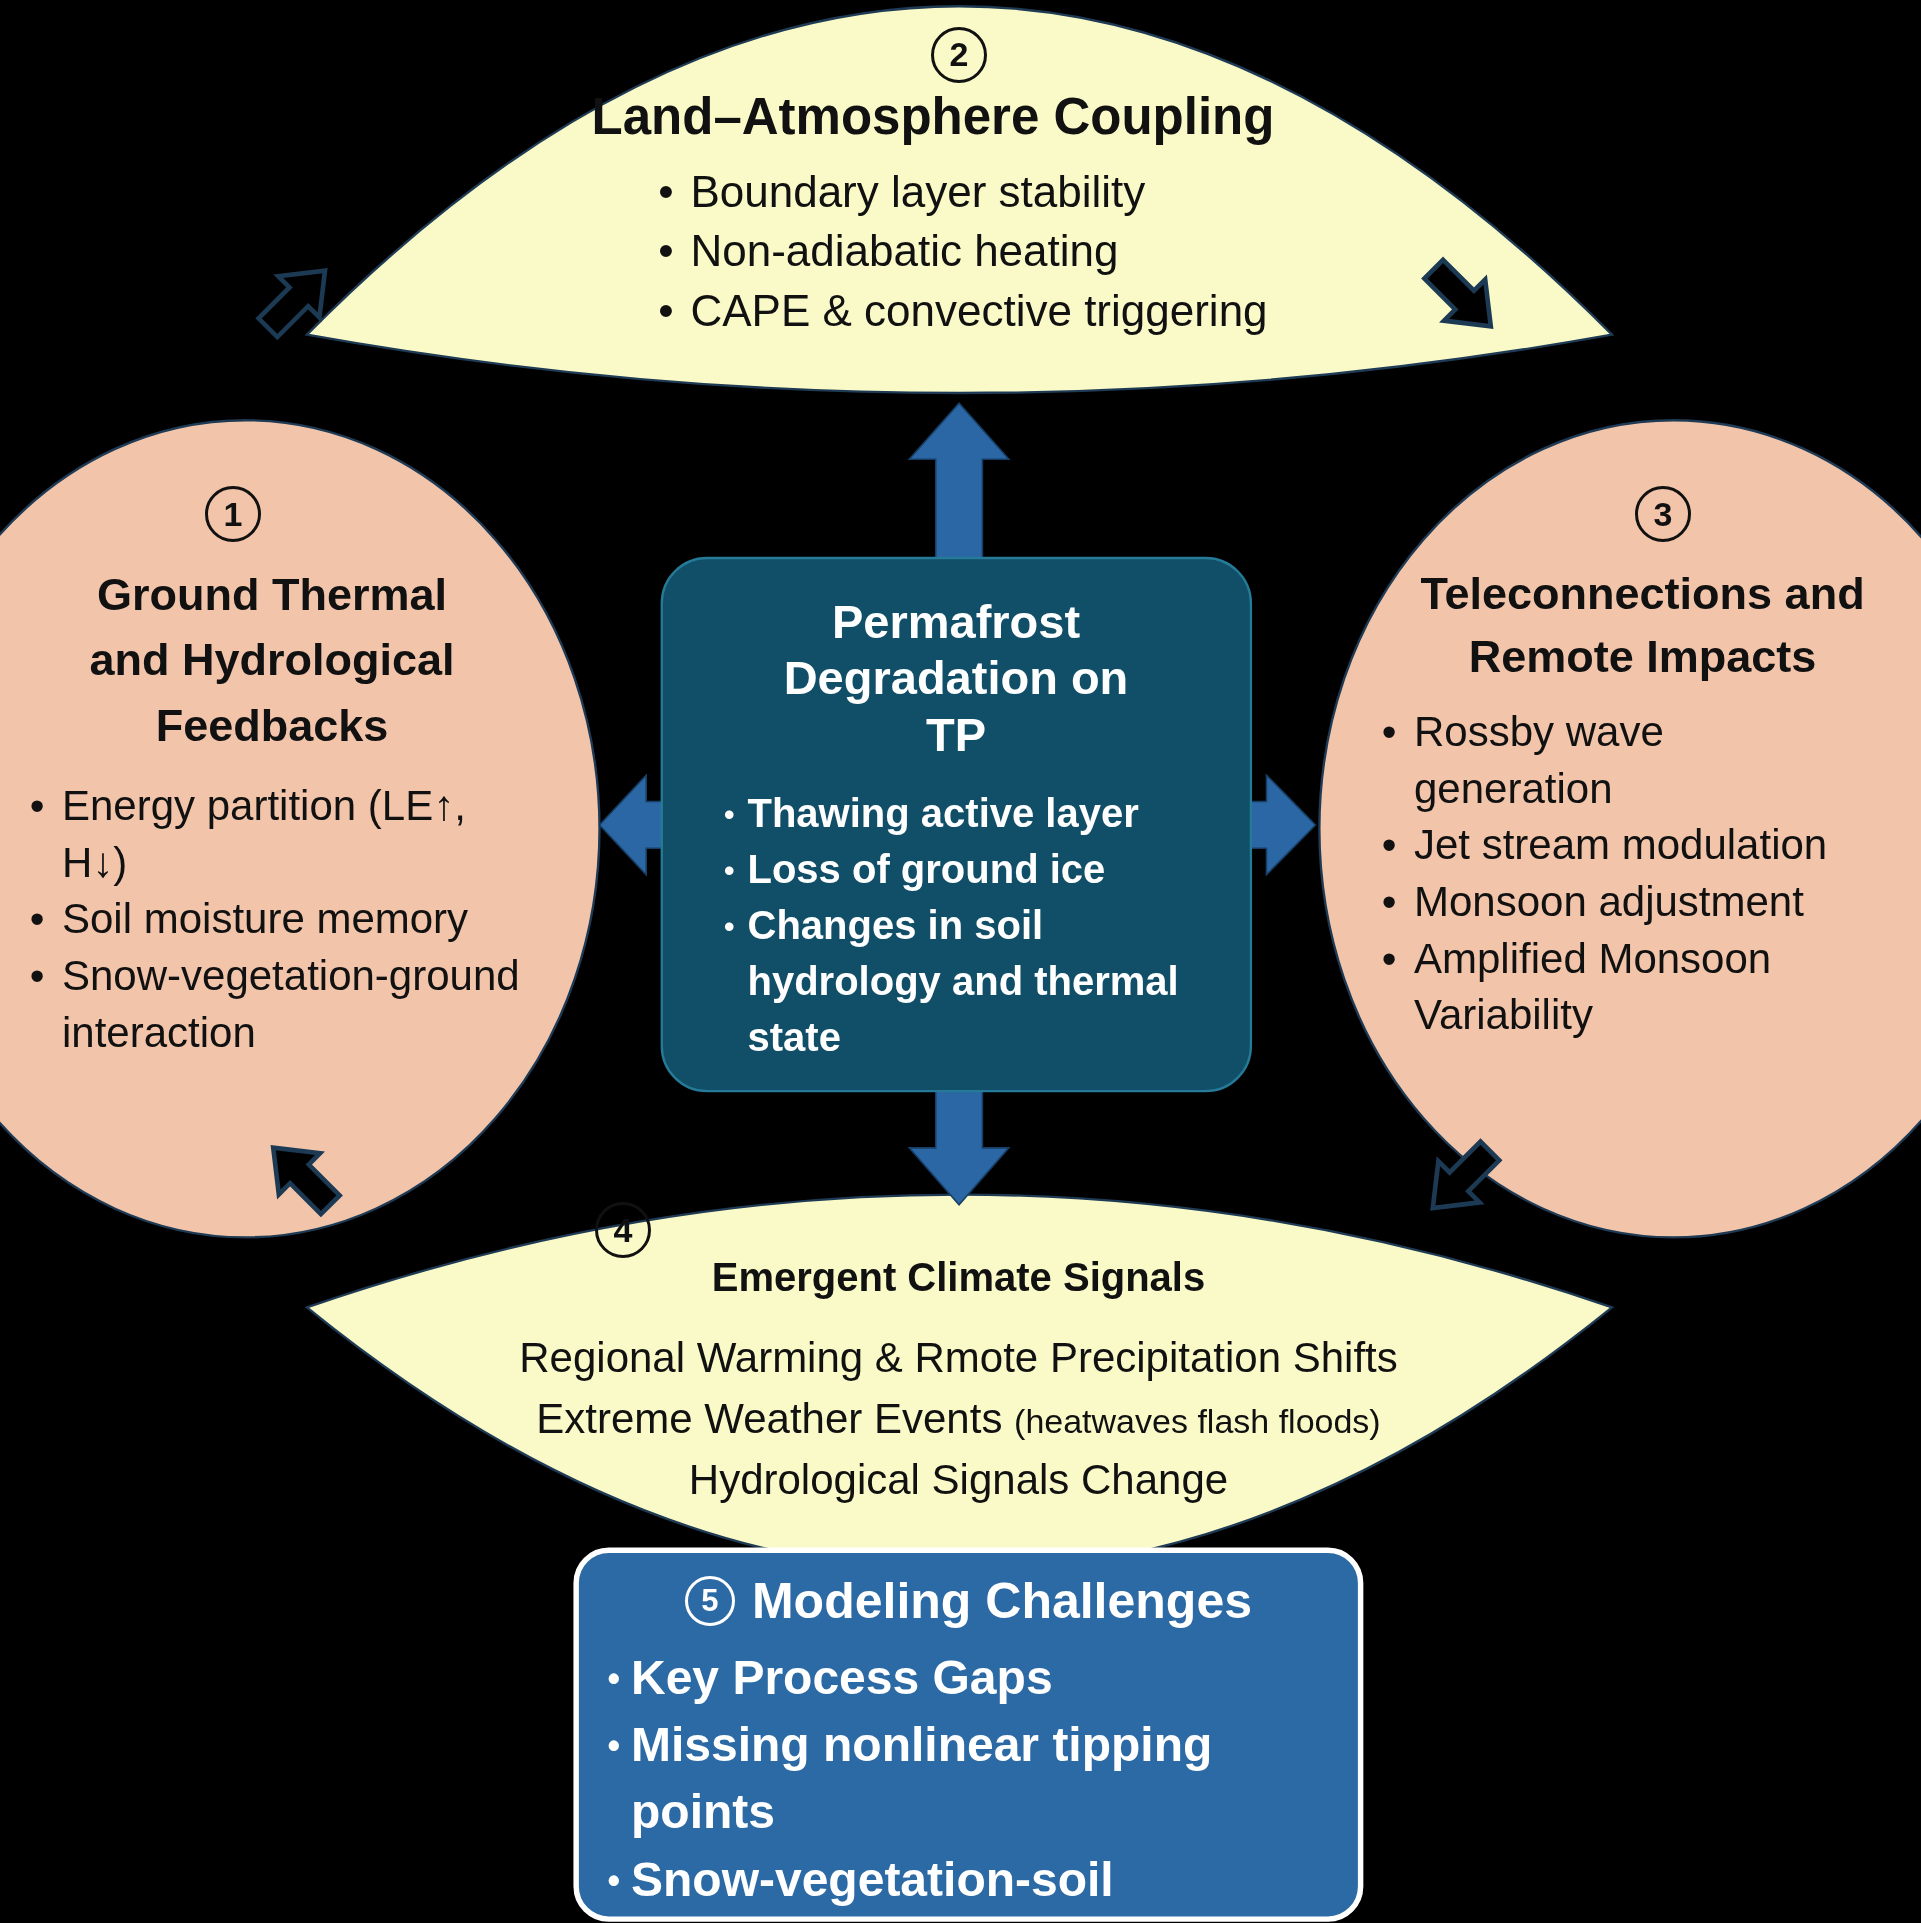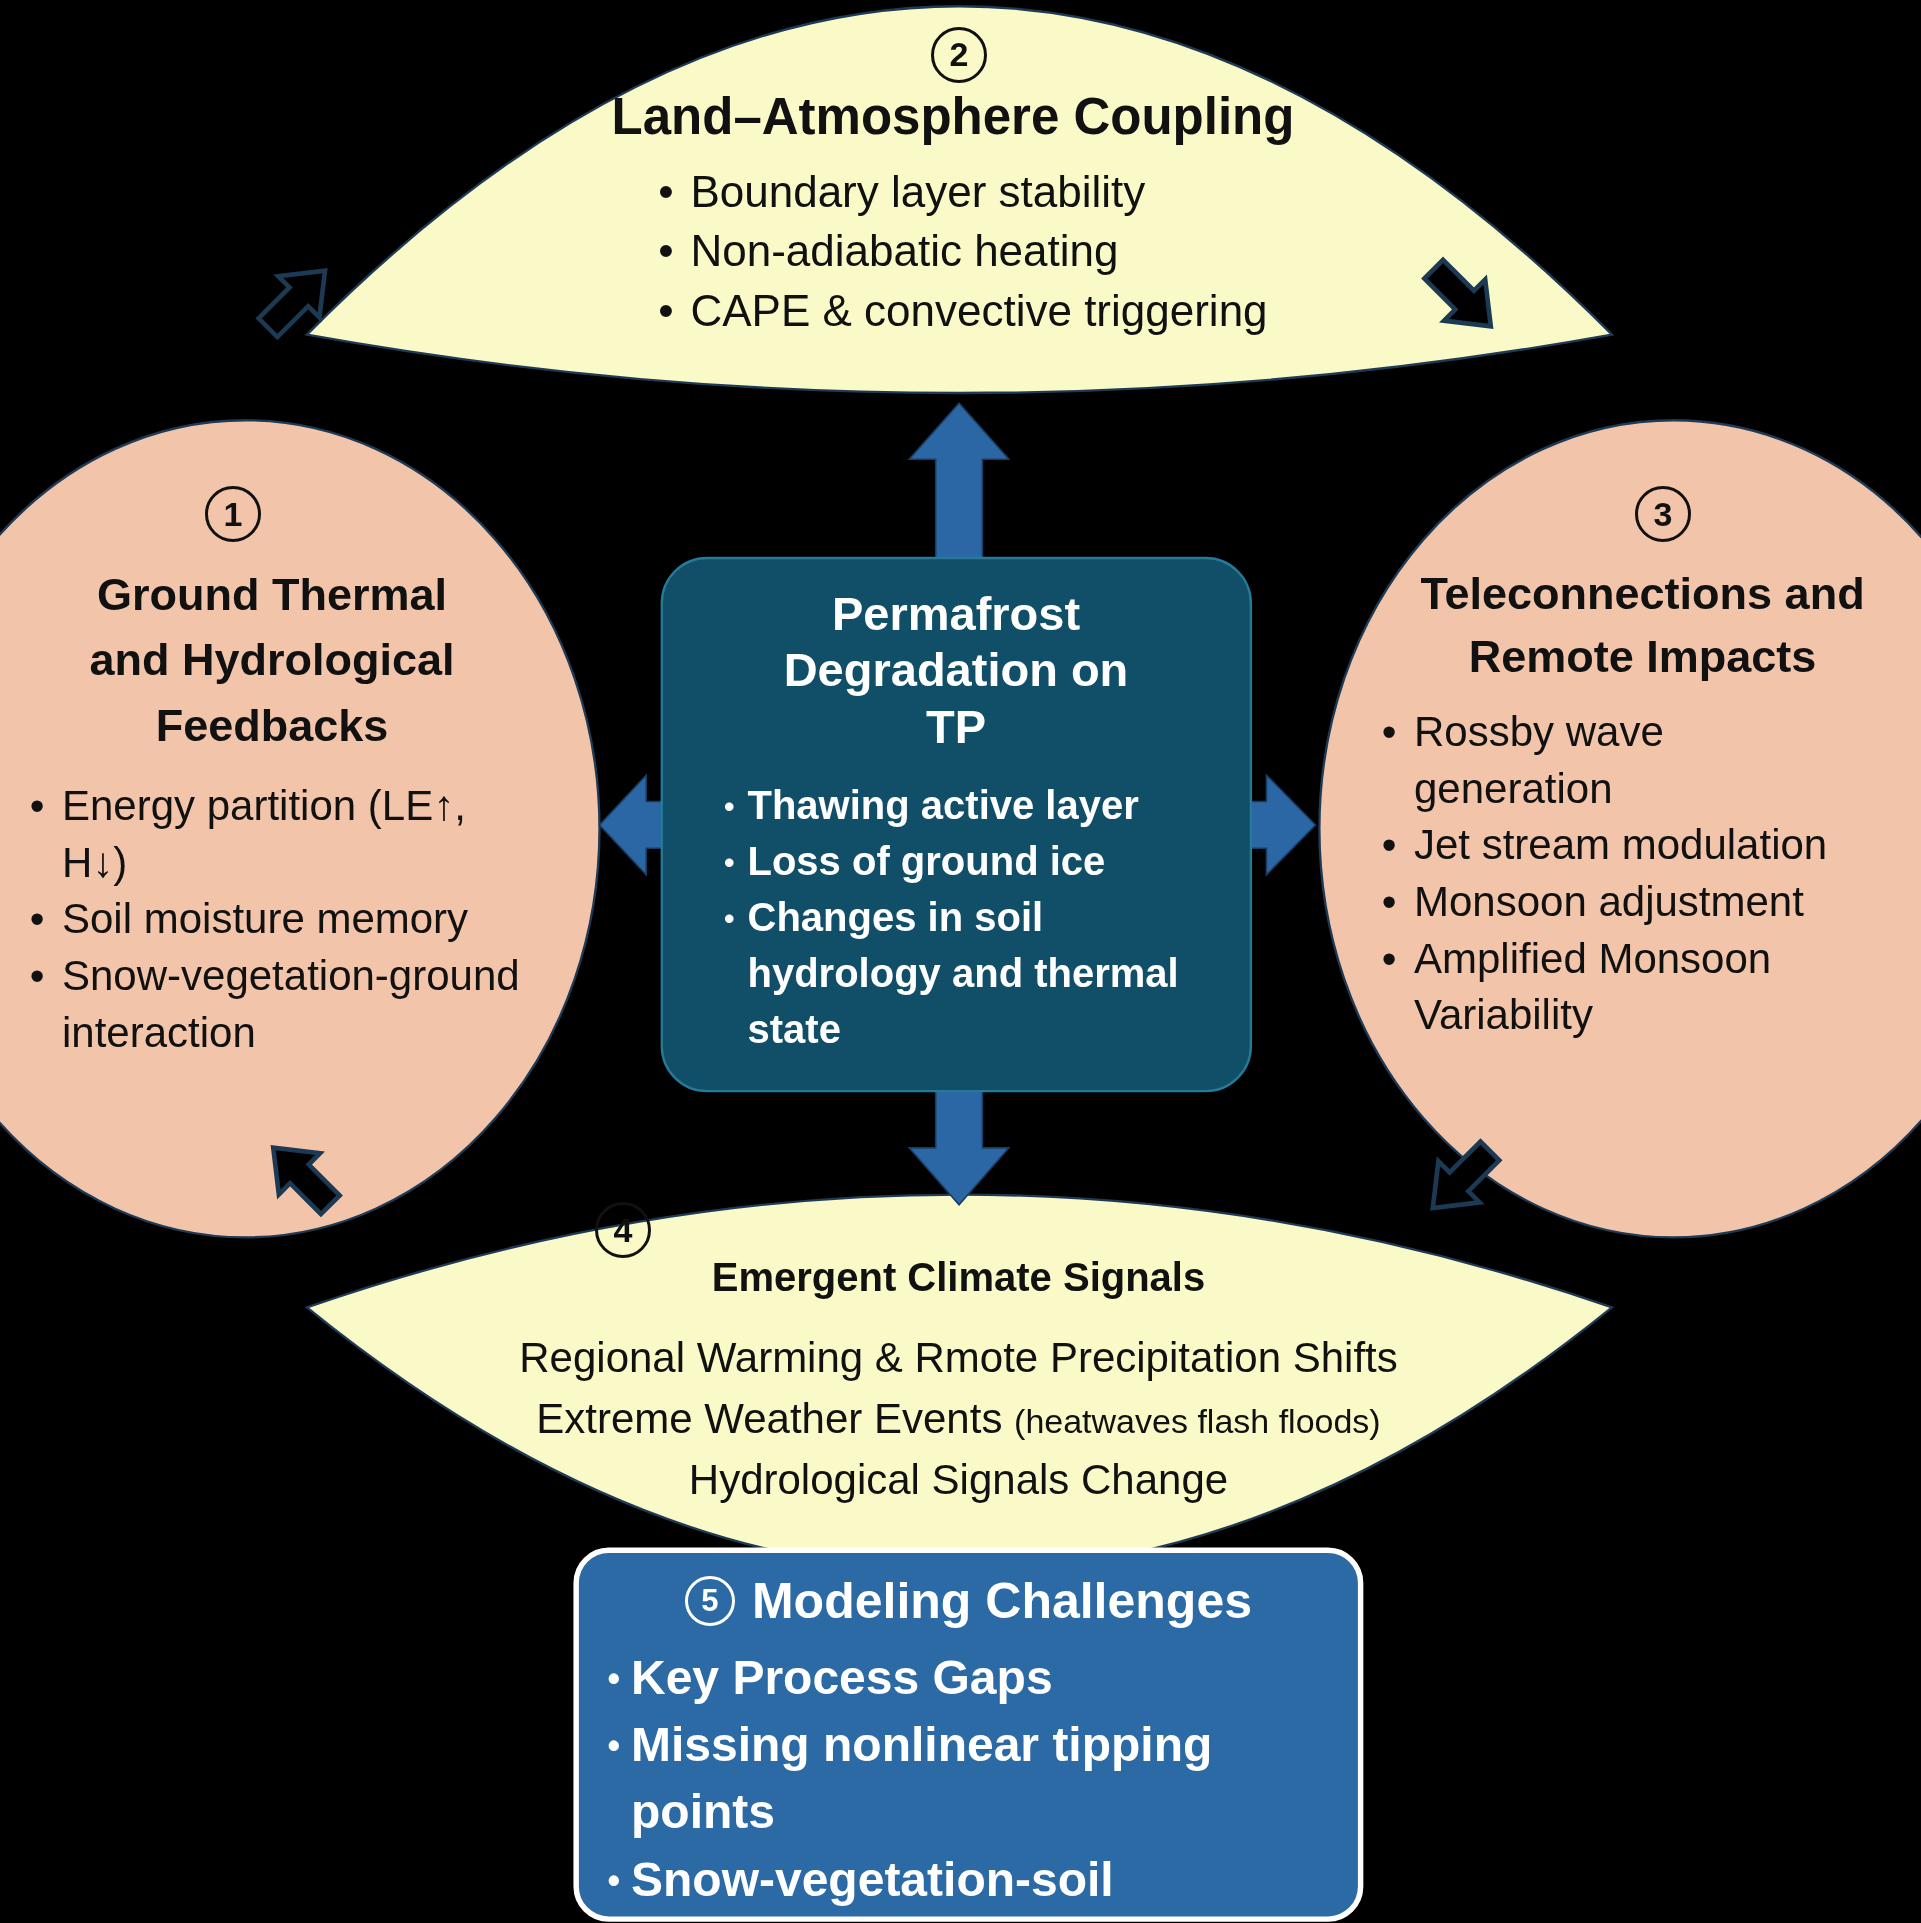--- a/index.html
+++ b/index.html
@@ -61,21 +61,21 @@
     <rect x="850" y="717" width="757" height="685" rx="58" stroke="#257a97" stroke-width="3" fill="#114f68"></rect>
 
     <rect x="740" y="1992" width="1008" height="474" rx="42" stroke="#ffffff" stroke-width="7" fill="#2c6aa5"></rect>
   </svg>
 
   <div class="abs" style="left:931px;top:26.5px;">
     <div class="num-circle">
       <span>2</span>
     </div>
   </div>
-  <div class="abs ctr sec-title" style="left:486px;top:87px;width:934px;font-size:51px;">Land–Atmosphere Coupling</div>
+  <div class="abs ctr sec-title" style="left:466px;top:87px;width:934px;font-size:51px;">Land–Atmosphere Coupling</div>
   <div class="abs ctr" style="left:492px;top:162px;width:934px;font-size:44px;">
     <ul class="blist">
       <li>Boundary layer stability</li>
       <li>Non-adiabatic heating</li>
       <li>CAPE &amp; convective triggering</li>
     </ul>
   </div>
 
   <div class="abs" style="left:205px;top:486px;">
     <div class="num-circle">
@@ -100,21 +100,21 @@
   <div class="abs" style="left:1374px;top:704px;width:498px;font-size:42px;">
     <ul class="blist" style="display:block;">
       <li>Rossby wave generation</li>
       <li>Jet stream modulation</li>
       <li>Monsoon adjustment</li>
       <li>Amplified Monsoon Variability</li>
     </ul>
   </div>
 
   <div class="abs ctr" style="left:685px;top:578px;width:542px;">
-    <div class="sec-title white" style="font-size:47px;line-height:1.2;width:405px;margin:8px auto;">Permafrost Degradation on TP</div>
+    <div class="sec-title white" style="font-size:47px;line-height:1.2;width:405px;margin:16px auto;">Permafrost Degradation on TP</div>
     <ul class="tight" style="width:467px;margin:22px auto 1px;font-size:40px;">
       <li>Thawing active layer</li>
       <li>Loss of ground ice</li>
       <li>Changes in soil hydrology and thermal state</li>
     </ul>
   </div>
 
   <div class="abs" style="left:595px;top:1202px;">
     <div class="num-circle">
       <span>4</span>

